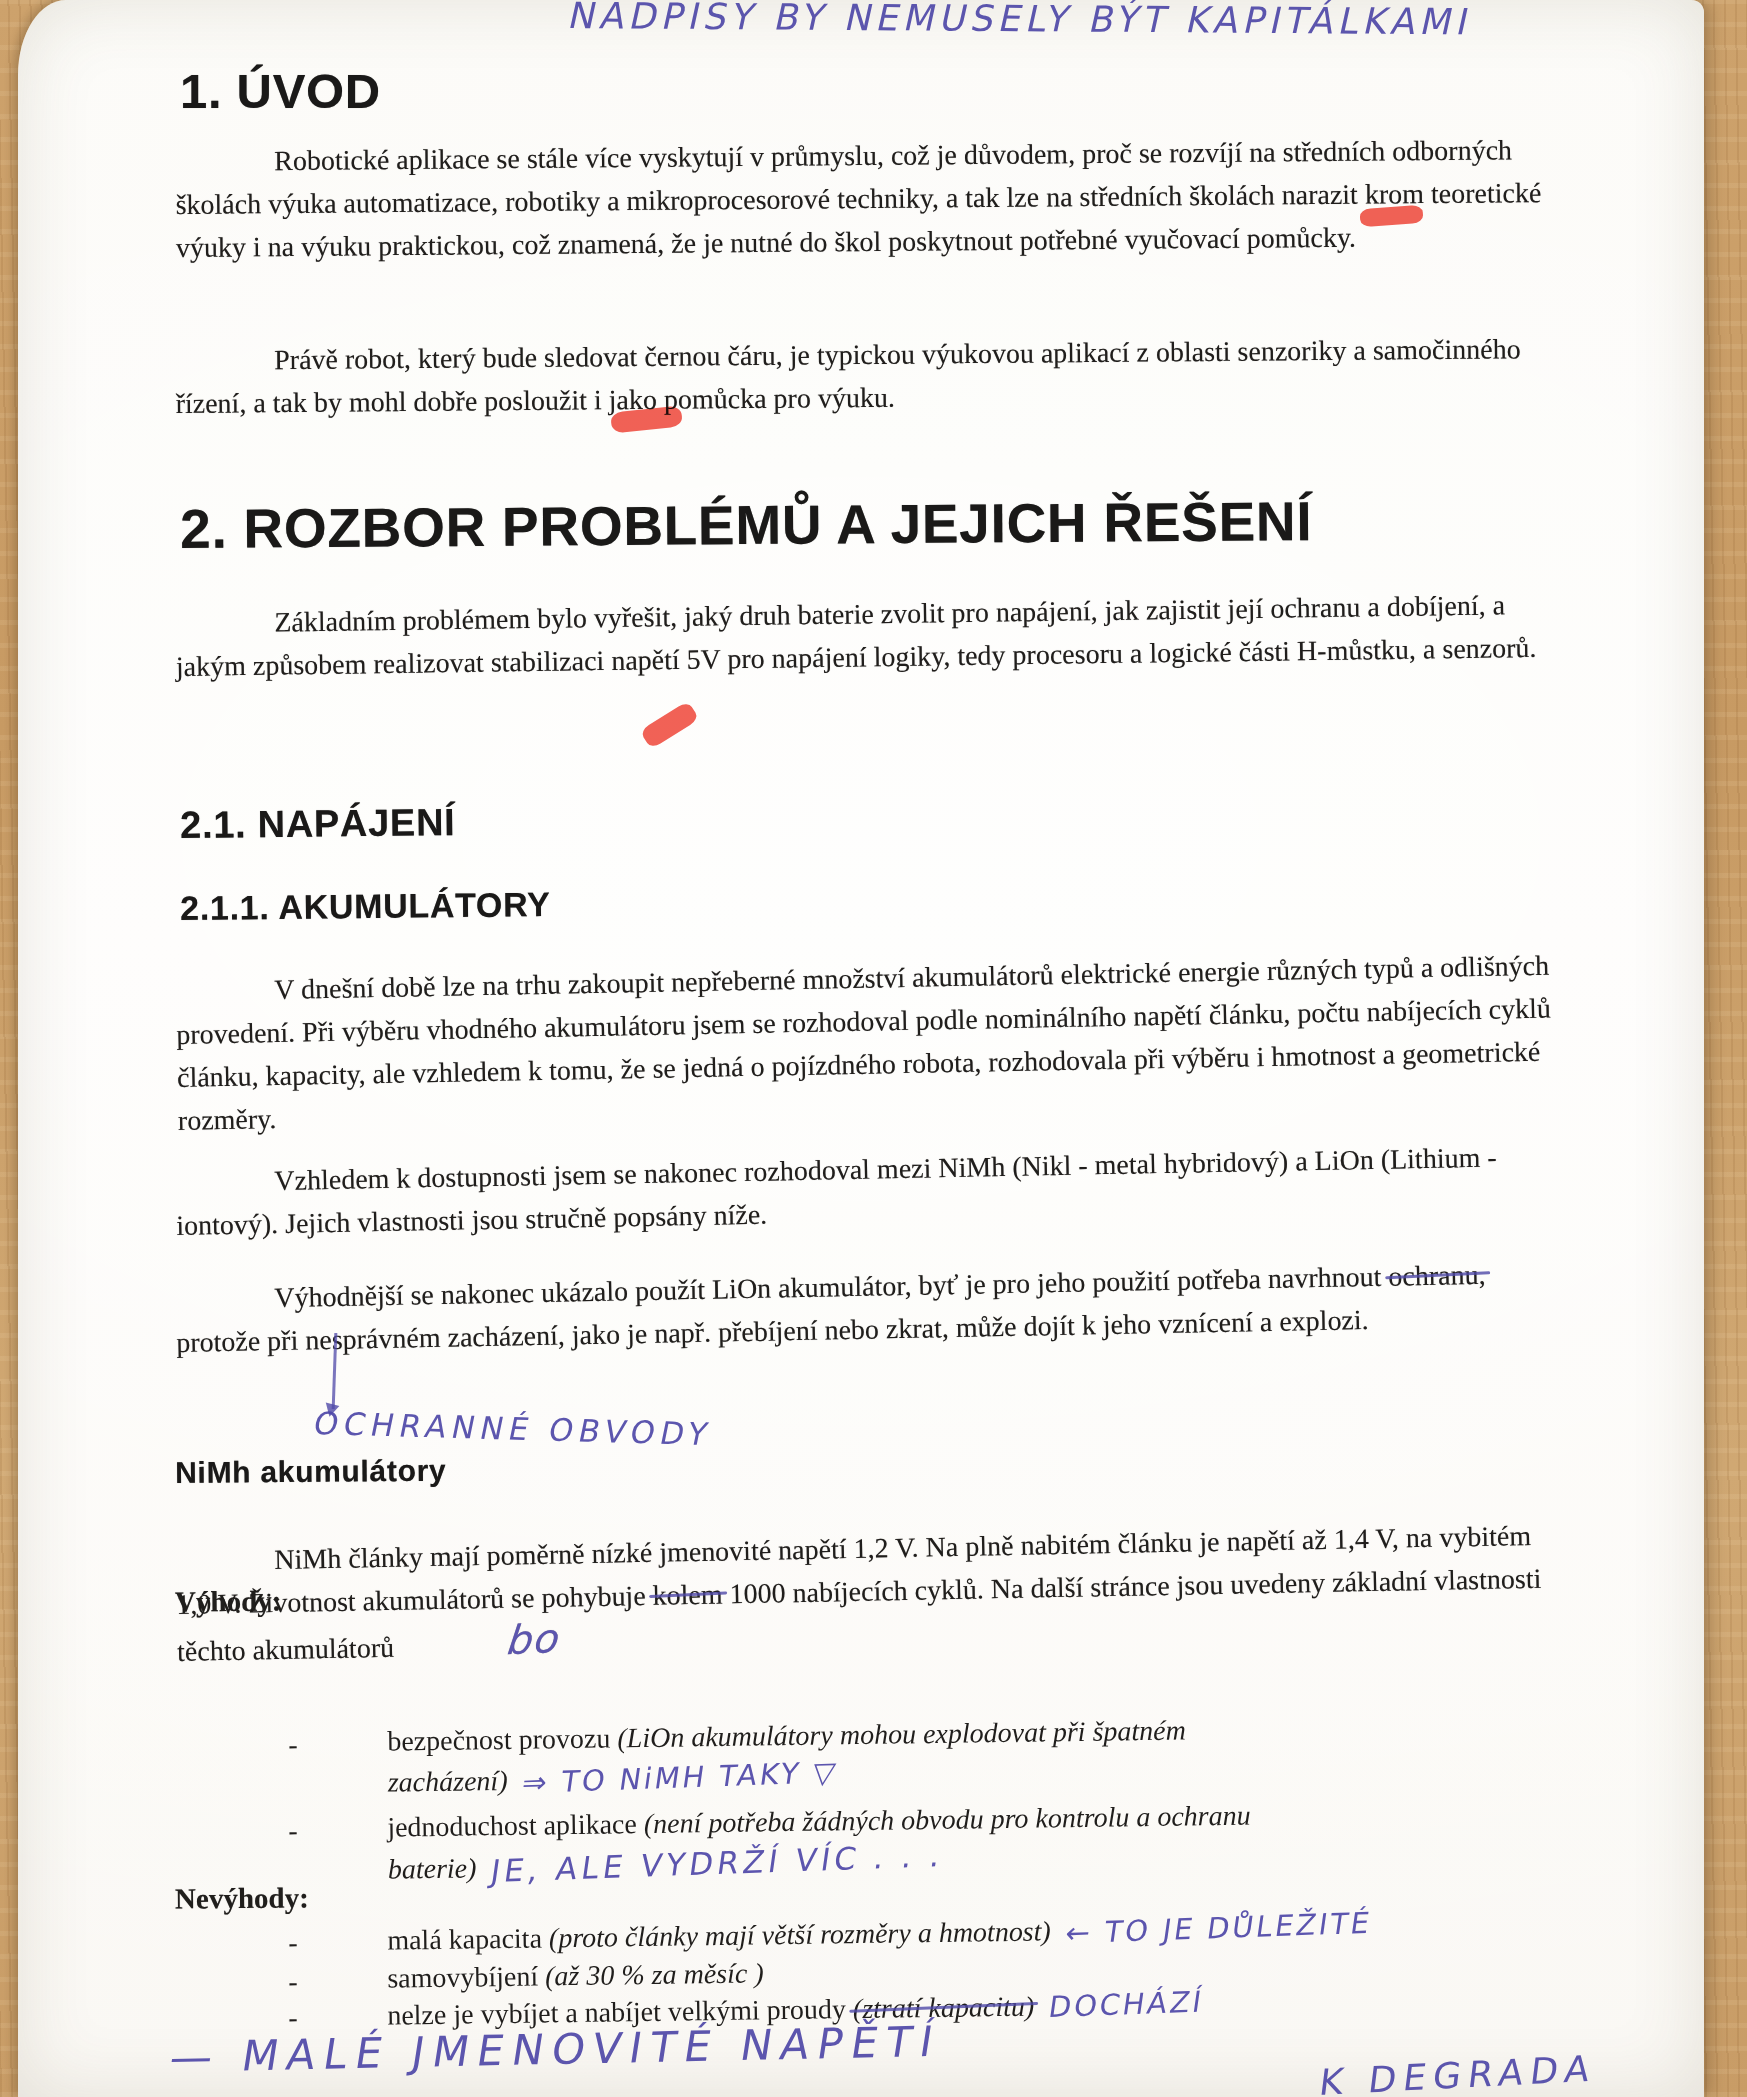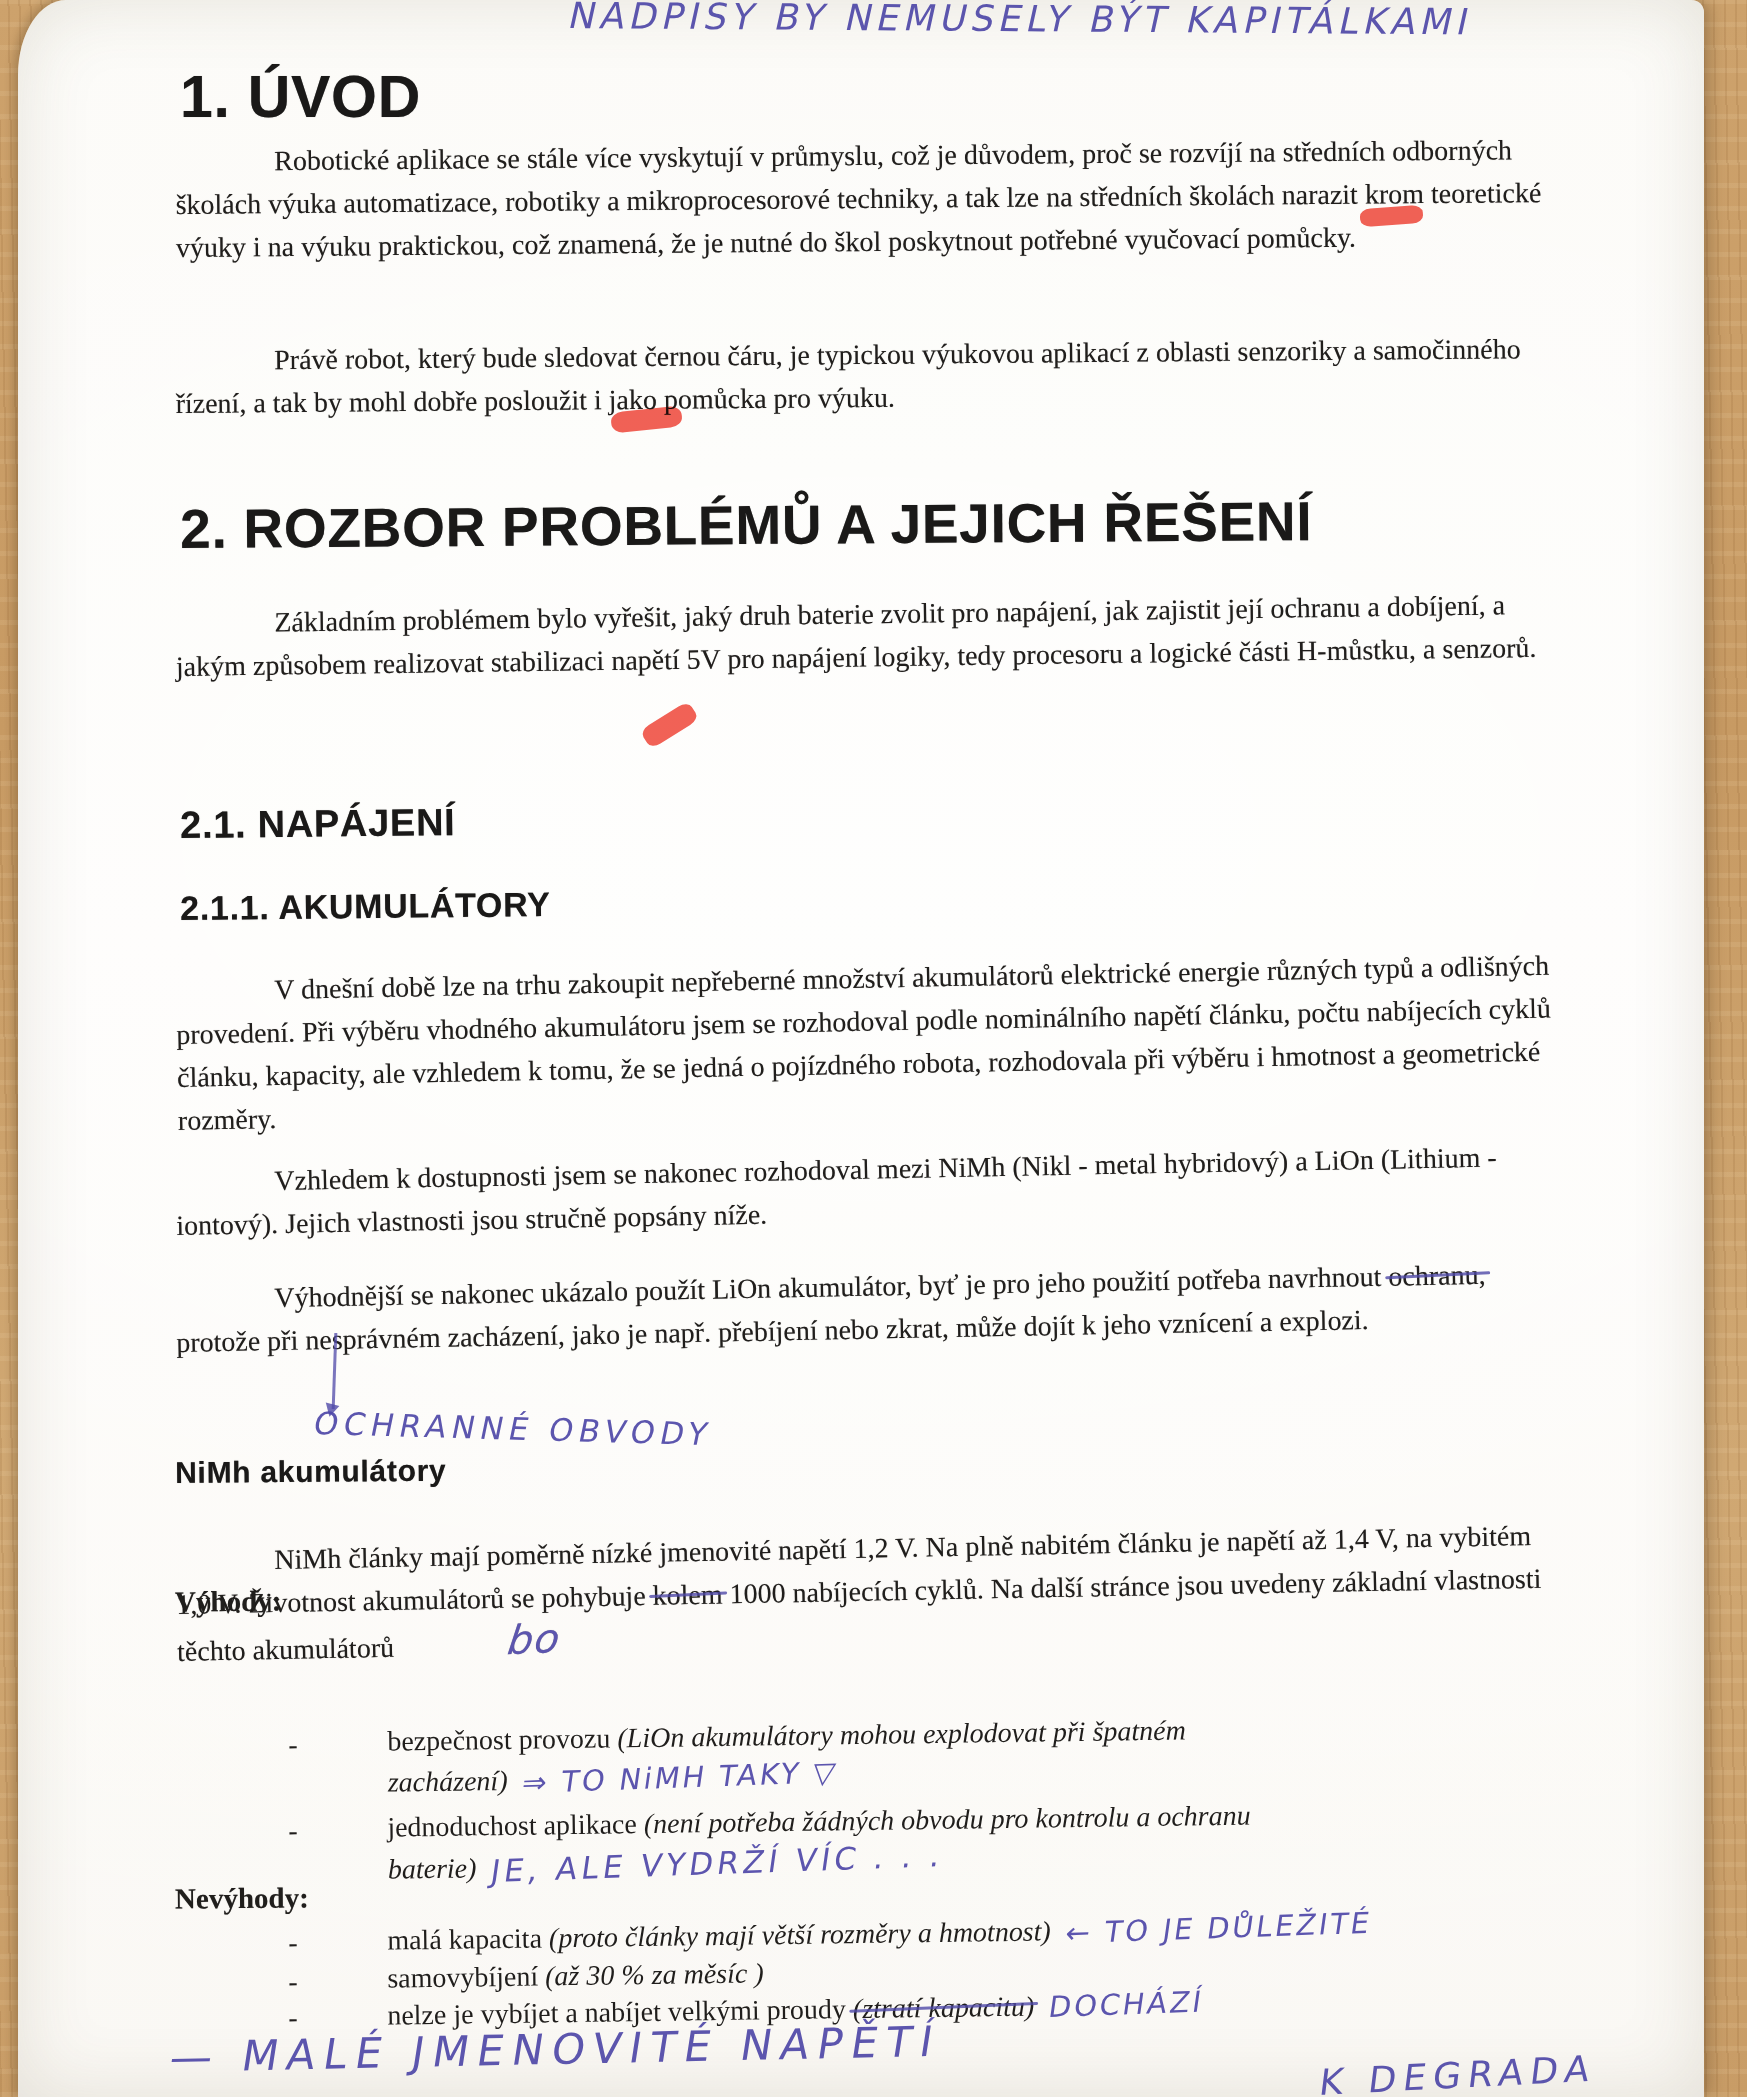--- a/index.html
+++ b/index.html
@@ -20,21 +20,21 @@
     border-top-left-radius:48px 75px;
     border-top-right-radius:12.3px;
     box-shadow: inset 0 0 75px rgba(95,75,45,.14), 6.8px 0 15px rgba(60,40,15,.25), -4.1px 0 9.6px rgba(60,40,15,.2);
   }
   .serif{ font-family:"Liberation Serif", serif; font-size:28px; line-height:43px; color:var(--ink); }
   .para{ position:absolute; left:157px; width:1393px; text-indent:99px;
          text-shadow:0 0 0.7px rgba(40,38,36,.45); transform-origin:left top; }
   .head{ position:absolute; font-family:"Liberation Sans", sans-serif; font-weight:bold;
          color:#1a1918; letter-spacing:0.7px; text-shadow:0 0 0.7px rgba(0,0,0,.5);
          transform-origin:left top; white-space:nowrap; }
-  .h1{ left:162px; top:63px;  font-size:59px; }
+  .h1{ left:162px; top:63px;  font-size:49px; }
   .h2{ left:162px; top:497px; font-size:55px; transform:rotate(-0.4deg); }
   .h21{ left:162px; top:804px; font-size:38px; transform:rotate(-0.6deg); }
   .h211{ left:162px; top:889px; font-size:34px; transform:rotate(-0.6deg); }
   .hnimh{ left:157px; top:1456px; font-size:30px; transform:rotate(-0.5deg); }
   .sublabel{ position:absolute; left:157px; font-family:"Liberation Serif", serif; font-weight:bold;
              font-size:29px; color:var(--ink); text-shadow:0 0 0.7px rgba(0,0,0,.4); }
   .tilt-a{ transform:rotate(-0.5deg); } .tilt-b{ transform:rotate(-1.1deg); } .tilt-c{ transform:rotate(-0.8deg); }
   .bullet{ position:absolute; left:270px; width:1311px; transform-origin:left top; }
   .dash{ position:absolute; left:0; top:0; }
   .btext{ margin-left:99px; }

